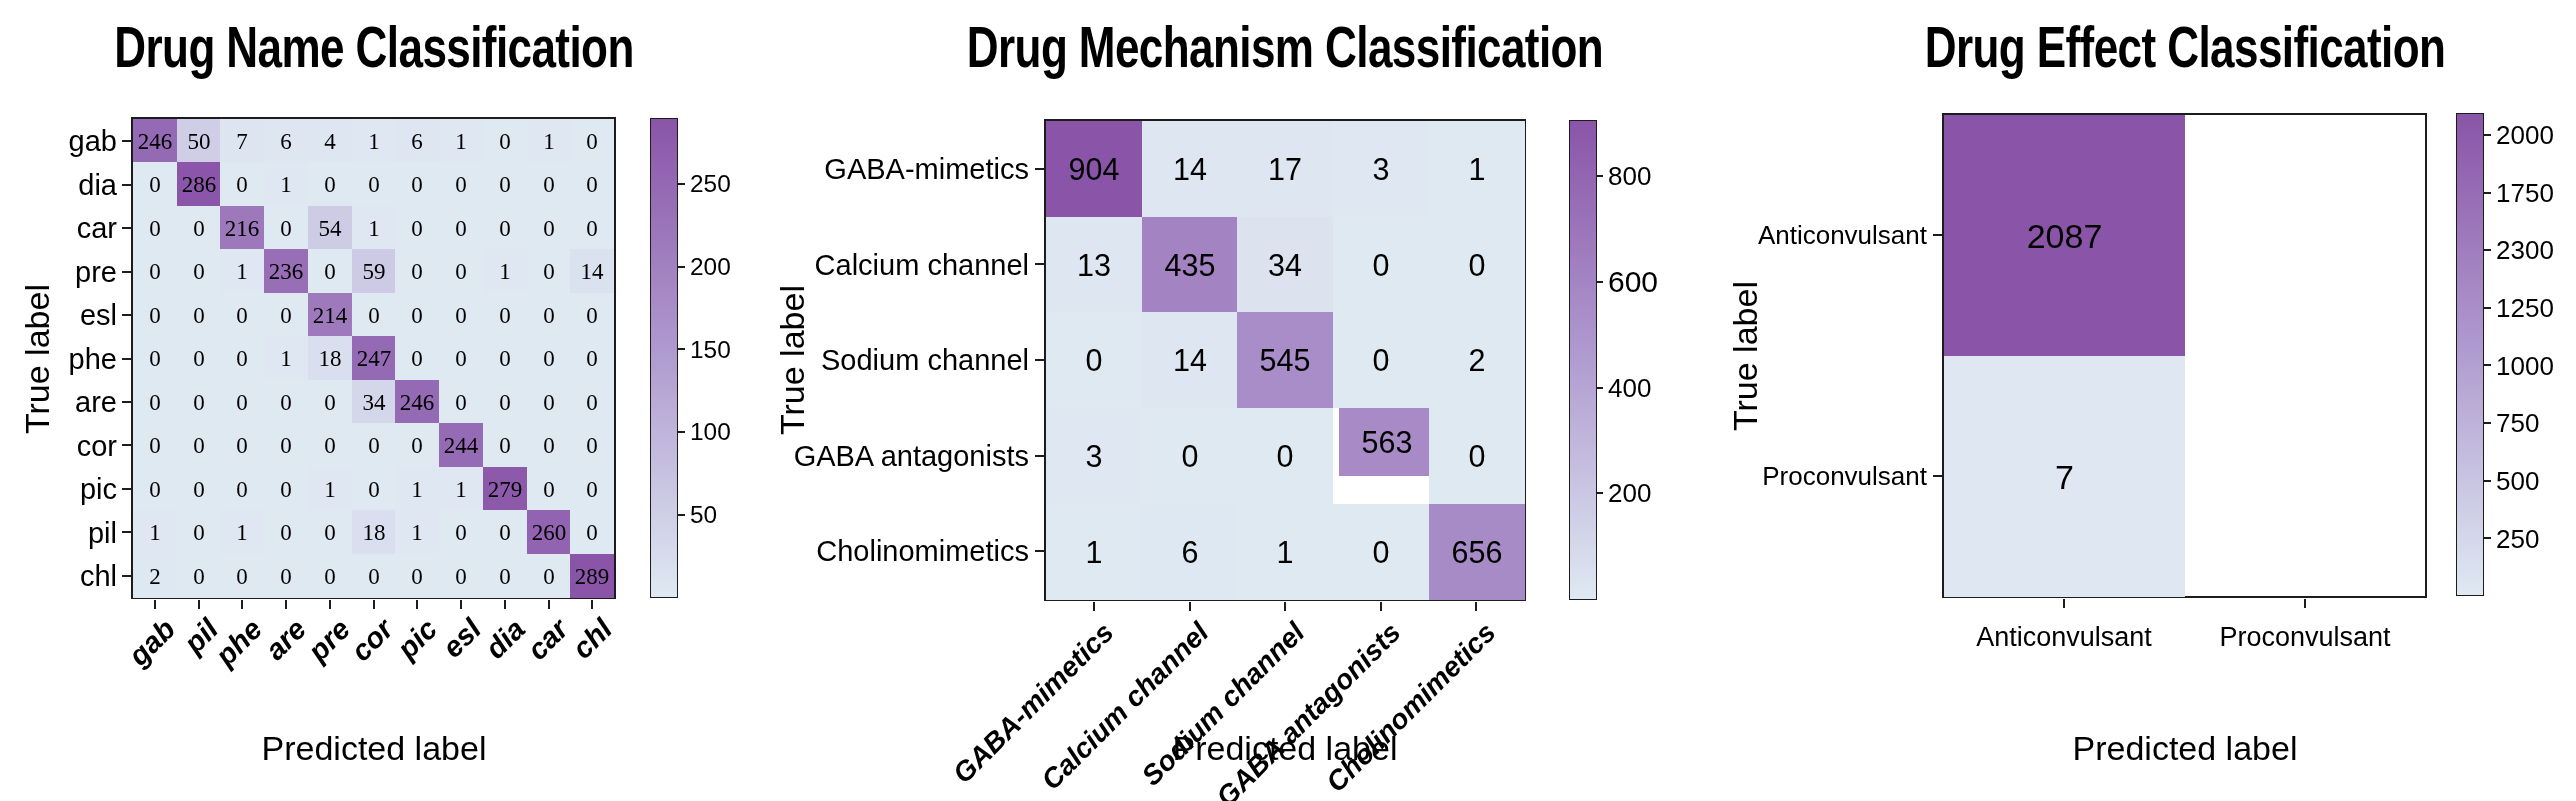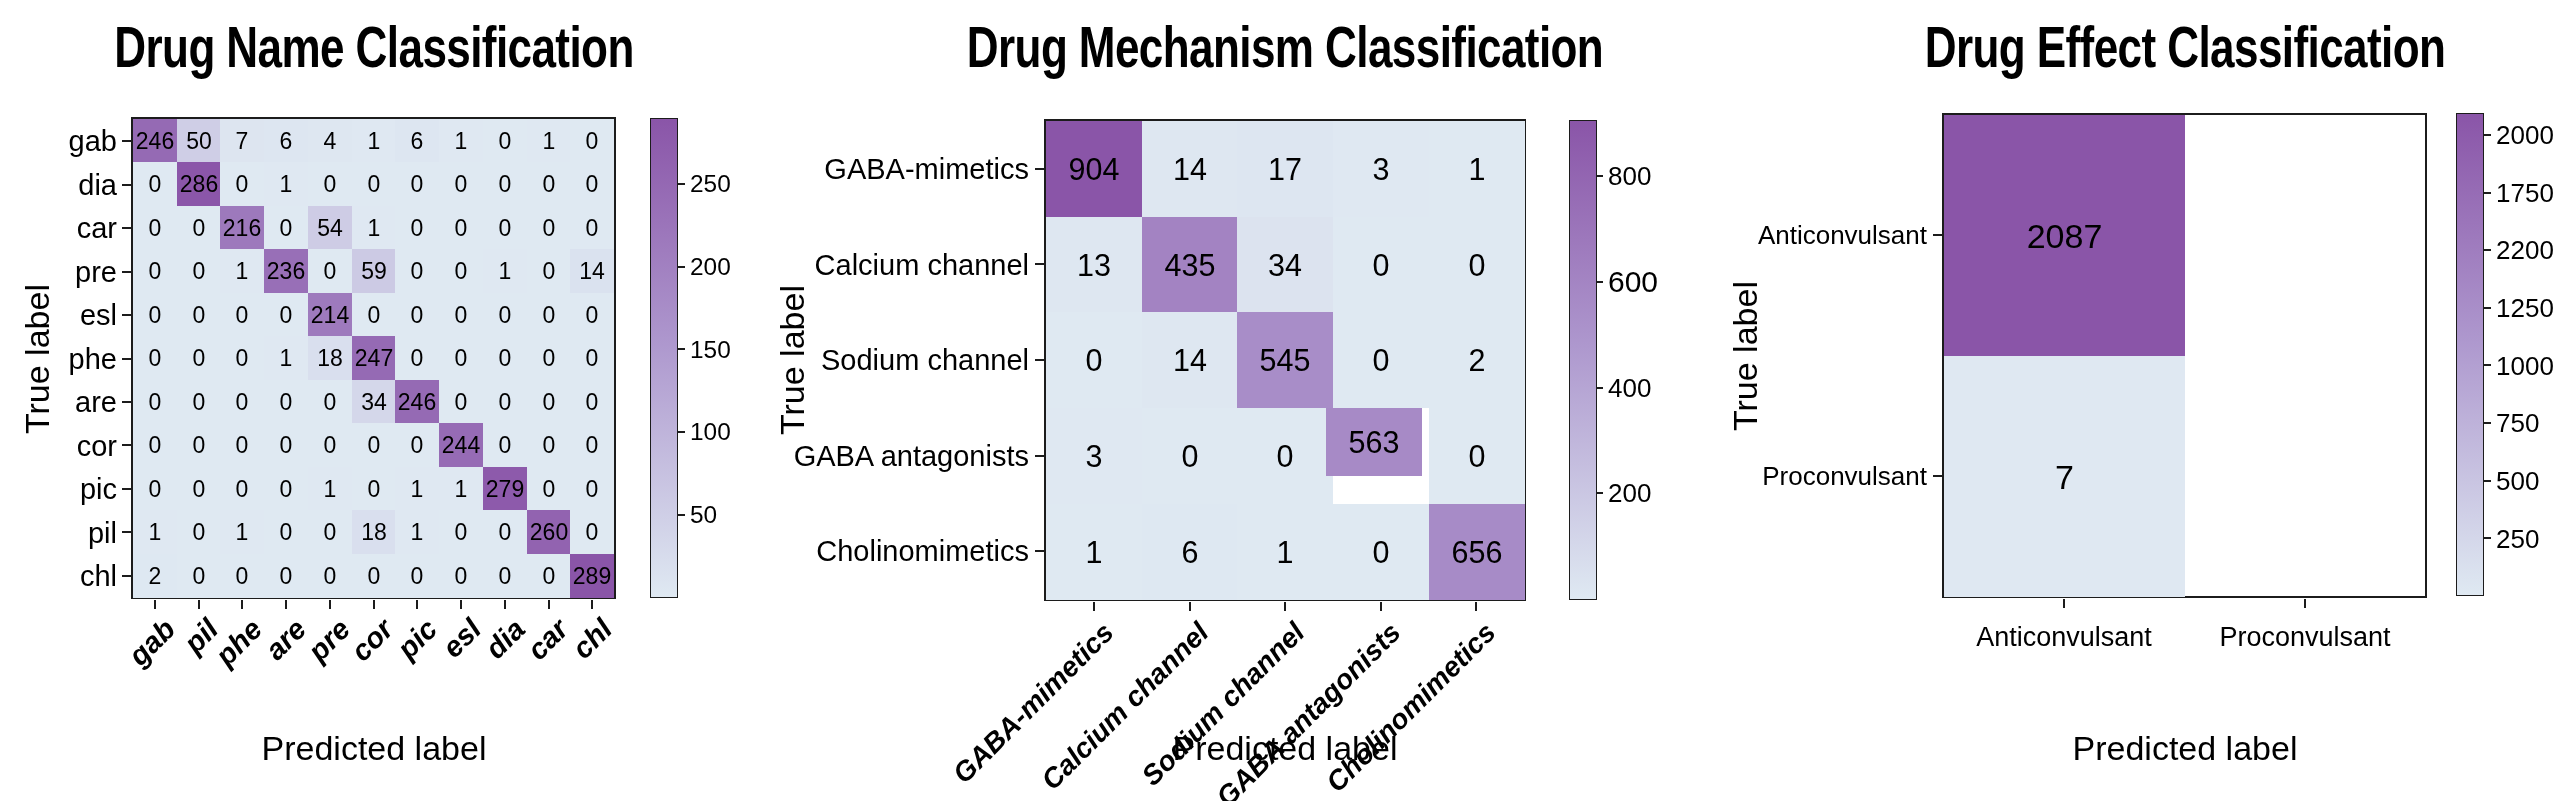--- a/index.html
+++ b/index.html
@@ -46,21 +46,21 @@
     box-sizing:content-box;
   }
   .cbar-grad{width:100%;height:100%;}
 </style>
 </head>
 <body>
 
 <div id="figure">
   <section class="panel">
       <div class="chart-title" style="left: 374px; top: 17px; font-size: 58px; transform: translateX(-50%) scaleX(0.76);">Drug Name Classification</div>
-      <div class="frame" style="left: 131px; top: 117px; width: 481px; height: 478px;">
+      <div class="frame" style="left: 131px; top: 117px; width: 481px; height: 478px; font-family: Liberation Serif, serif;">
         <div class="cell" style="left: 0px; top: 0px; width: 44px; height: 44px; background: rgb(149, 106, 180); font-size: 23px;">246</div>
         <div class="cell" style="left: 44px; top: 0px; width: 44px; height: 44px; background: rgb(207, 206, 230); font-size: 23px;">50</div>
         <div class="cell" style="left: 87px; top: 0px; width: 44px; height: 44px; background: rgb(221, 229, 240); font-size: 23px;">7</div>
         <div class="cell" style="left: 131px; top: 0px; width: 44px; height: 44px; background: rgb(221, 230, 241); font-size: 23px;">6</div>
         <div class="cell" style="left: 175px; top: 0px; width: 44px; height: 44px; background: rgb(222, 231, 241); font-size: 23px;">4</div>
         <div class="cell" style="left: 219px; top: 0px; width: 44px; height: 44px; background: rgb(223, 232, 242); font-size: 23px;">1</div>
         <div class="cell" style="left: 262px; top: 0px; width: 44px; height: 44px; background: rgb(221, 230, 241); font-size: 23px;">6</div>
         <div class="cell" style="left: 306px; top: 0px; width: 44px; height: 44px; background: rgb(223, 232, 242); font-size: 23px;">1</div>
         <div class="cell" style="left: 350px; top: 0px; width: 44px; height: 44px; background: rgb(223, 233, 242); font-size: 23px;">0</div>
         <div class="cell" style="left: 394px; top: 0px; width: 44px; height: 44px; background: rgb(223, 232, 242); font-size: 23px;">1</div>
@@ -250,21 +250,21 @@
         <div class="cell" style="left: 287px; top: 96px; width: 96px; height: 96px; background: rgb(223, 233, 242); font-size: 30.5px;">0</div>
         <div class="cell" style="left: 383px; top: 96px; width: 96px; height: 96px; background: rgb(223, 233, 242); font-size: 30.5px;">0</div>
         <div class="cell" style="left: 0px; top: 191px; width: 96px; height: 96px; background: rgb(223, 233, 242); font-size: 30.5px;">0</div>
         <div class="cell" style="left: 96px; top: 191px; width: 96px; height: 96px; background: rgb(222, 231, 241); font-size: 30.5px;">14</div>
         <div class="cell" style="left: 191px; top: 191px; width: 96px; height: 96px; background: rgb(168, 141, 200); font-size: 30.5px;">545</div>
         <div class="cell" style="left: 287px; top: 191px; width: 96px; height: 96px; background: rgb(223, 233, 242); font-size: 30.5px;">0</div>
         <div class="cell" style="left: 383px; top: 191px; width: 96px; height: 96px; background: rgb(223, 233, 242); font-size: 30.5px;">2</div>
         <div class="cell" style="left: 0px; top: 287px; width: 96px; height: 96px; background: rgb(223, 232, 242); font-size: 30.5px;">3</div>
         <div class="cell" style="left: 96px; top: 287px; width: 96px; height: 96px; background: rgb(223, 233, 242); font-size: 30.5px;">0</div>
         <div class="cell" style="left: 191px; top: 287px; width: 96px; height: 96px; background: rgb(223, 233, 242); font-size: 30.5px;">0</div>
-        <div class="cell" style="left: 280px; top: 287px; width: 96px; height: 68px; background: rgb(167, 138, 198); font-size: 30.5px;">563</div>
+        <div class="cell" style="left: 293px; top: 287px; width: 96px; height: 68px; background: rgb(167, 138, 198); font-size: 30.5px;">563</div>
         <div class="cell" style="left: 383px; top: 287px; width: 96px; height: 96px; background: rgb(223, 233, 242); font-size: 30.5px;">0</div>
         <div class="cell" style="left: 0px; top: 383px; width: 96px; height: 96px; background: rgb(223, 233, 242); font-size: 30.5px;">1</div>
         <div class="cell" style="left: 96px; top: 383px; width: 96px; height: 96px; background: rgb(222, 232, 242); font-size: 30.5px;">6</div>
         <div class="cell" style="left: 191px; top: 383px; width: 96px; height: 96px; background: rgb(223, 233, 242); font-size: 30.5px;">1</div>
         <div class="cell" style="left: 287px; top: 383px; width: 96px; height: 96px; background: rgb(223, 233, 242); font-size: 30.5px;">0</div>
         <div class="cell" style="left: 383px; top: 383px; width: 96px; height: 96px; background: rgb(167, 139, 199); font-size: 30.5px;">656</div>
       </div>
       <div class="tickmark" style="left: 1035px; top: 168px; width: 9.1px; height: 2.3px;"></div>
       <div class="lbl ylab" style="left: 1029px; top: 169px; font-size: 29px;">GABA-mimetics</div>
       <div class="tickmark" style="left: 1035px; top: 263px; width: 9.1px; height: 2.3px;"></div>
@@ -320,21 +320,21 @@
       <div class="lbl cblab" style="left: 2496px; top: 539px; font-size: 26px;">250</div>
       <div class="tickmark" style="left: 2484px; top: 480px; width: 6.9px; height: 2.3px;"></div>
       <div class="lbl cblab" style="left: 2496px; top: 481px; font-size: 26px;">500</div>
       <div class="tickmark" style="left: 2484px; top: 422px; width: 6.9px; height: 2.3px;"></div>
       <div class="lbl cblab" style="left: 2496px; top: 423px; font-size: 26px;">750</div>
       <div class="tickmark" style="left: 2484px; top: 364px; width: 6.9px; height: 2.3px;"></div>
       <div class="lbl cblab" style="left: 2496px; top: 366px; font-size: 26px;">1000</div>
       <div class="tickmark" style="left: 2484px; top: 307px; width: 6.9px; height: 2.3px;"></div>
       <div class="lbl cblab" style="left: 2496px; top: 308px; font-size: 26px;">1250</div>
       <div class="tickmark" style="left: 2484px; top: 249px; width: 6.9px; height: 2.3px;"></div>
-      <div class="lbl cblab" style="left: 2496px; top: 250px; font-size: 26px;">2200</div>
+      <div class="lbl cblab" style="left: 2496px; top: 250px; font-size: 26px;">2300</div>
       <div class="tickmark" style="left: 2484px; top: 192px; width: 6.9px; height: 2.3px;"></div>
       <div class="lbl cblab" style="left: 2496px; top: 193px; font-size: 26px;">1750</div>
       <div class="tickmark" style="left: 2484px; top: 134px; width: 6.9px; height: 2.3px;"></div>
       <div class="lbl cblab" style="left: 2496px; top: 135px; font-size: 26px;">2000</div>
       <div class="lbl axis-x" style="left: 2185px; top: 731px; font-size: 34px;">Predicted label</div>
       <div class="lbl axis-y" style="left: 1745px; top: 356px; font-size: 34px;">True label</div>
     </section>
 </div>
 
 

